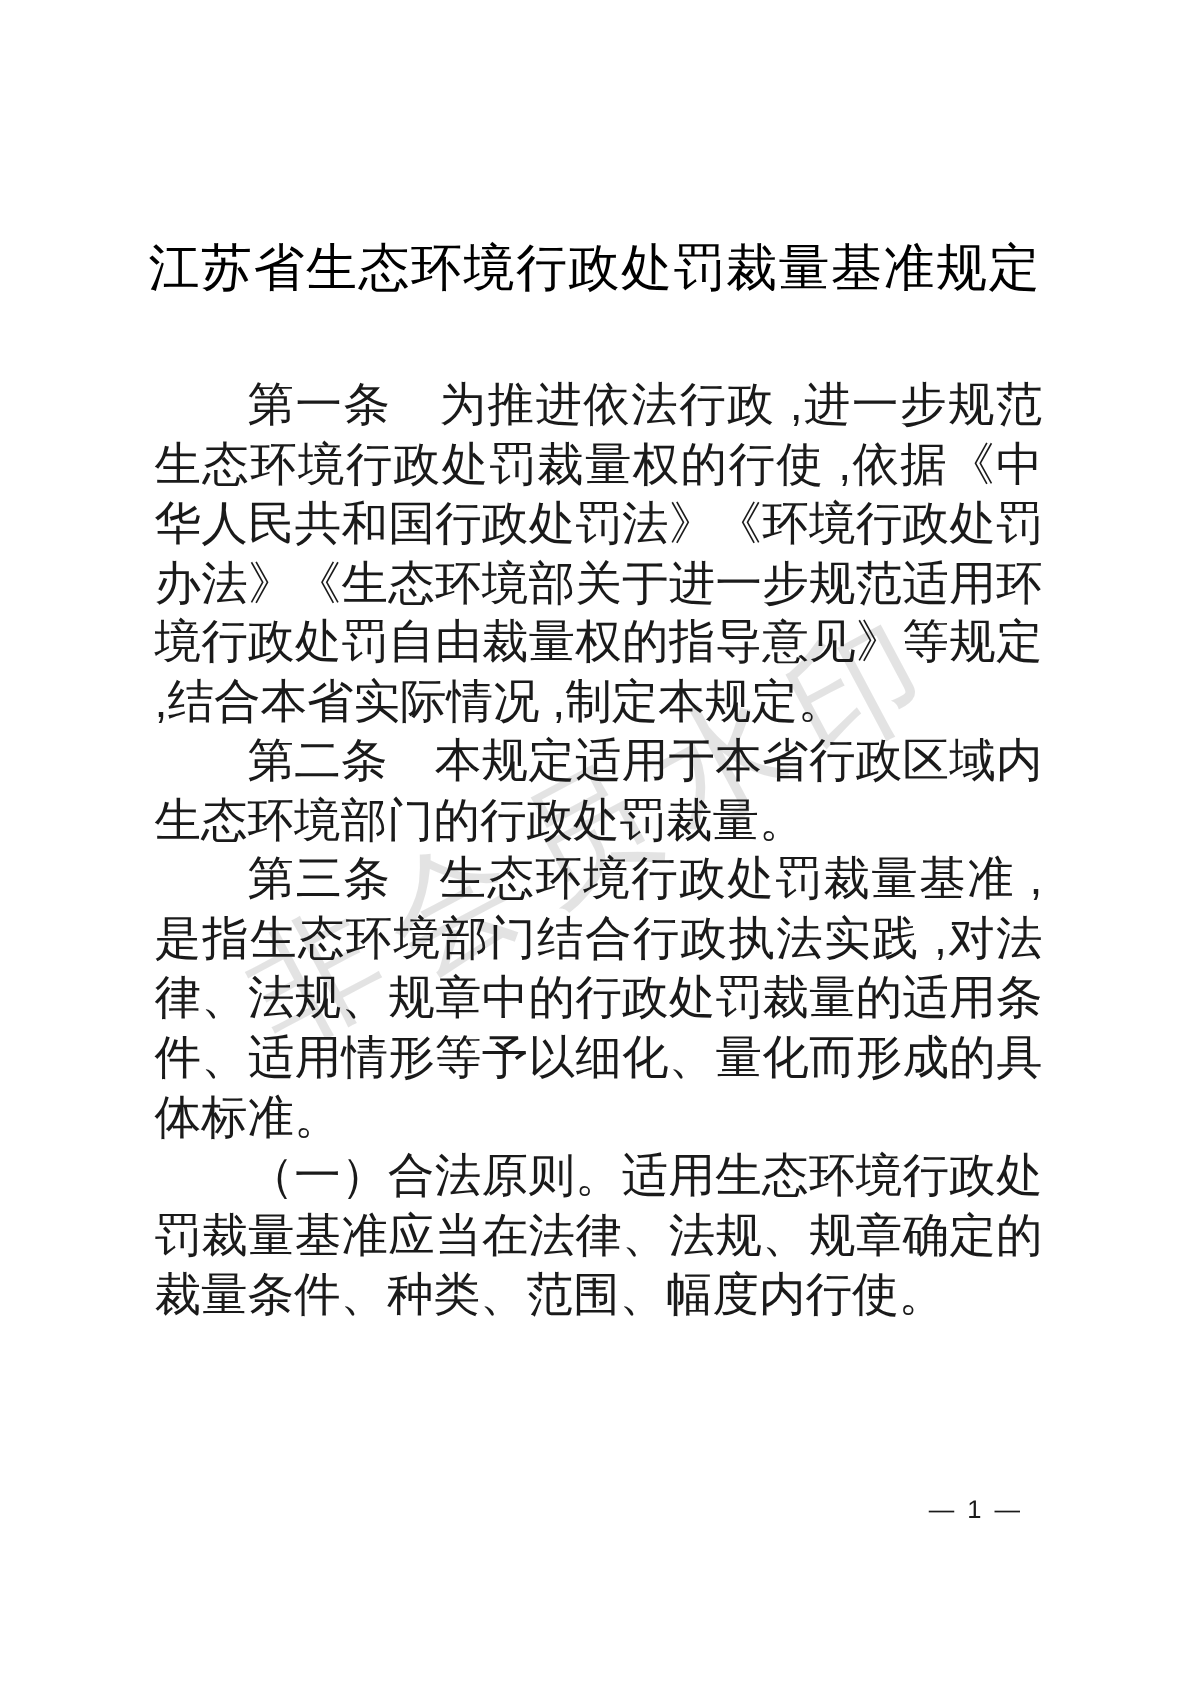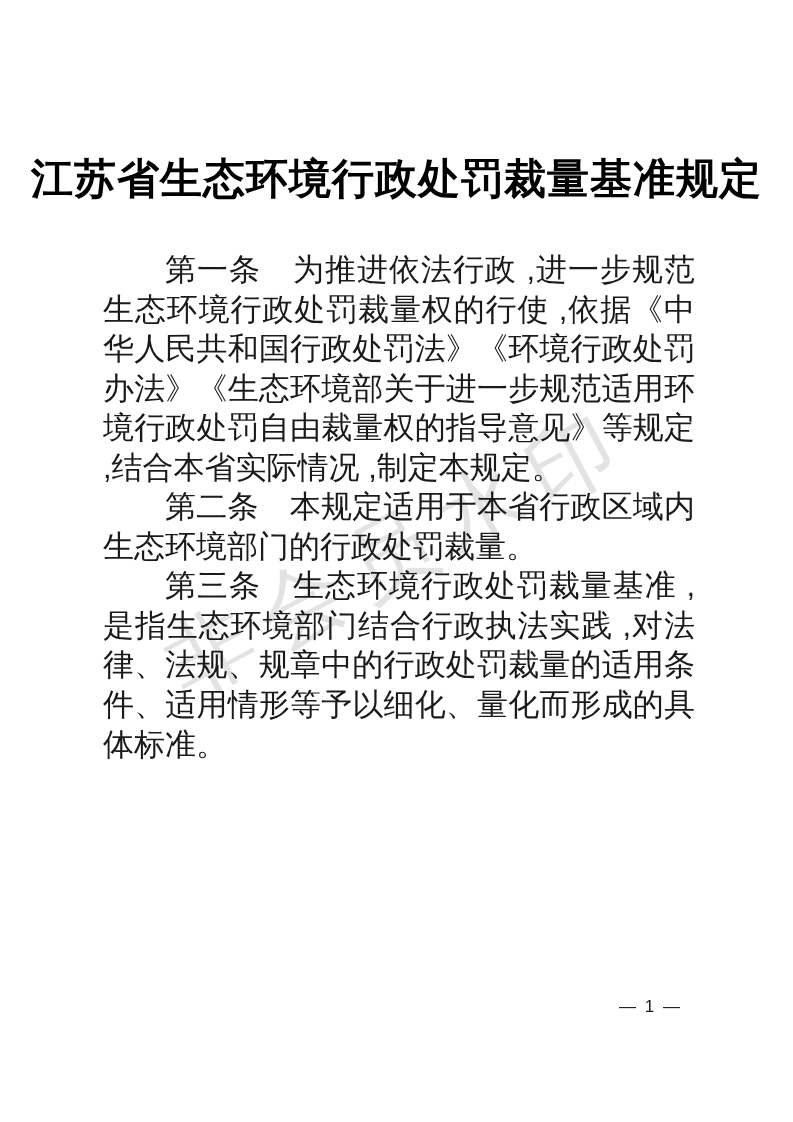--- a/index.html
+++ b/index.html
@@ -29,23 +29,23 @@
     user-select: none;
     z-index: 1;
   }
   .title {
     position: absolute;
     top: 158px;
     left: 0;
     width: 100%;
     margin: 0;
     text-align: center;
-    font-size: 42px;
+    font-size: 34px;
     line-height: 42px;
-    font-weight: 700;
+    font-weight: 400;
     color: #000000;
     letter-spacing: 1px;
     z-index: 2;
   }
   .content {
     position: absolute;
     top: 250px;
     left: 103px;
     width: 592px;
     font-size: 31px;
@@ -74,17 +74,18 @@
 <div class="page">
 
   <div class="watermark">非会员水印</div>
 
   <h1 class="title">江苏省生态环境行政处罚裁量基准规定</h1>
 
   <div class="content">
     <p>第一条　为推进依法行政 ,进一步规范生态环境行政处罚裁量权的行使 ,依据《中华人民共和国行政处罚法》《环境行政处罚办法》《生态环境部关于进一步规范适用环境行政处罚自由裁量权的指导意见》等规定 ,结合本省实际情况 ,制定本规定。</p>
     <p>第二条　本规定适用于本省行政区域内生态环境部门的行政处罚裁量。</p>
     <p>第三条　生态环境行政处罚裁量基准 ,是指生态环境部门结合行政执法实践 ,对法律、法规、规章中的行政处罚裁量的适用条件、适用情形等予以细化、量化而形成的具体标准。</p>
+    <p>（一）合法原则。适用生态环境行政处罚裁量基准应当在法律、法规、规章确定的裁量条件、种类、范围、幅度内行使。</p>
   </div>
 
   <div class="footer">— 1 —</div>
 
 </div>
 
 </body></html>

